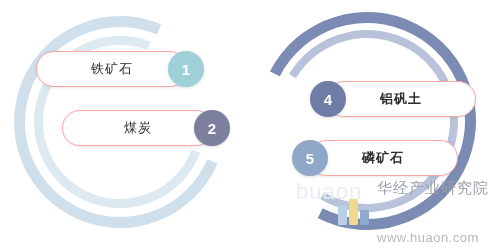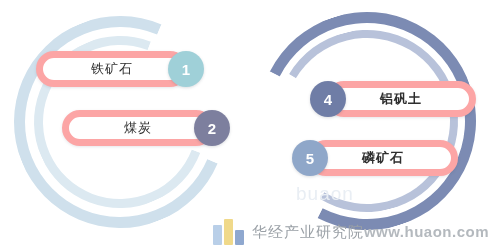--- a/index.html
+++ b/index.html
@@ -69,21 +69,21 @@
   .row {
     position: absolute;
     display: flex;
     align-items: center;
     height: 36px;
   }
   .pill {
     height: 36px;
     border-radius: 18px;
     background: #ffffff;
-    border: 7px solid #fca5a5;
+    border: 1px solid #fca5a5;
     box-shadow: 0 1px 3px rgba(60,70,90,0.13);
     display: flex;
     align-items: center;
     justify-content: center;
     box-sizing: border-box;
   }
   .pill-label {
     font-size: 13px;
     color: #2e2e2e;
     letter-spacing: 1px;
@@ -133,39 +133,39 @@
   .logo-bar {
     width: 9px;
     margin-right: 2px;
     border-radius: 1px;
   }
   .logo-bar.b1 { height: 20px; background: #b9cfe8; }
   .logo-bar.b2 { height: 26px; background: #f0d98a; }
   .logo-bar.b3 { height: 15px; background: #8fa8cf; }
   .logo-text {
     display: flex;
-    flex-direction: row;
+    flex-direction: column;
     line-height: 1.05;
+    gap: 36px;
   }
   .logo-name {
     font-size: 15px;
     color: #9aa0a6;
     letter-spacing: 1px;
   }
   .logo-url {
-    font-size: 15px;
+    font-size: 13px;
     color: #b4b9be;
     letter-spacing: 0.5px;
-    font-weight: bold;
   }
   #watermark {
     position: absolute;
     left: 296px;
     bottom: 46px;
-    font-size: 19px;
+    font-size: 22px;
     color: #e9eef4;
     letter-spacing: 1px;
   }
 </style>
 </head>
 <body>
 
 <div id="stage">
 
   <div class="arc arc-left-outer"></div>

